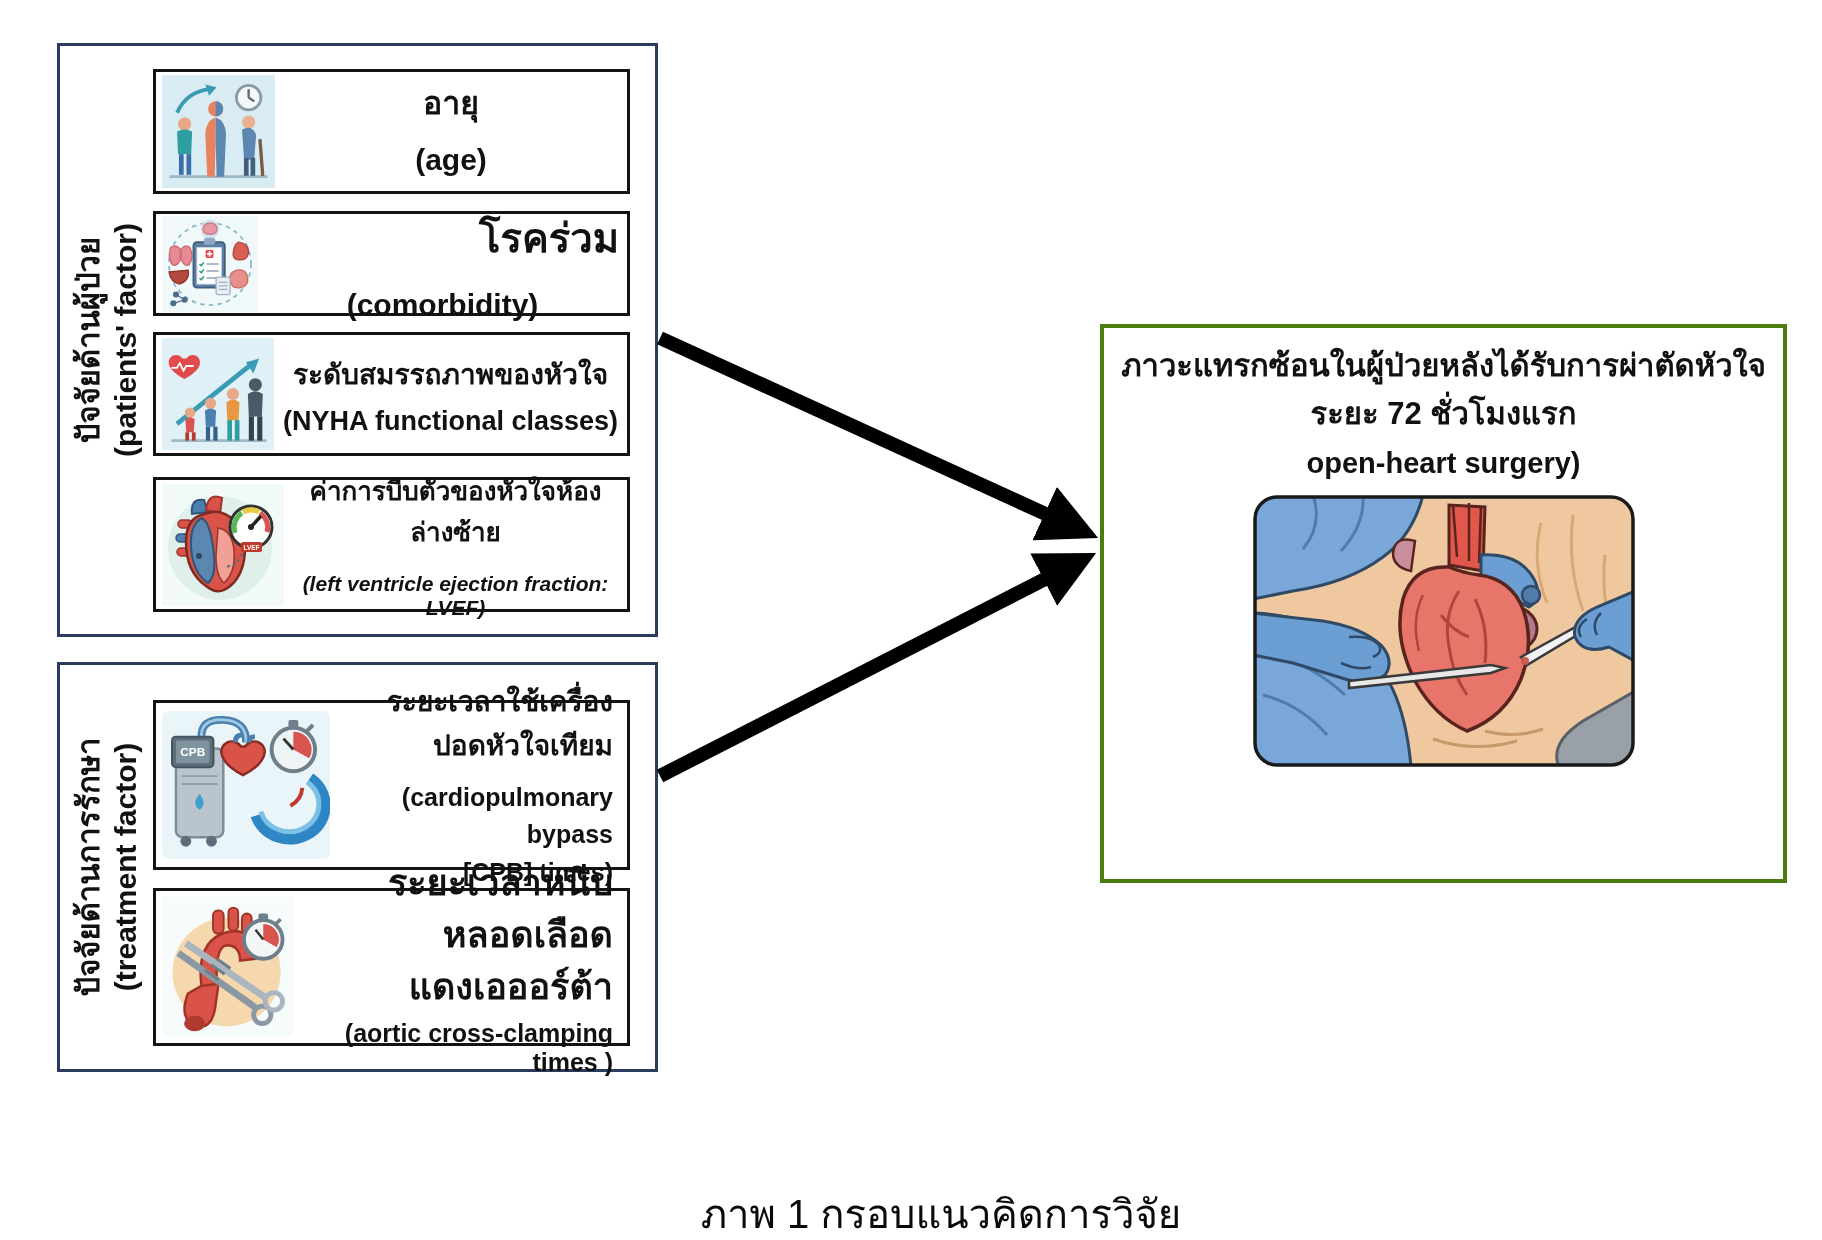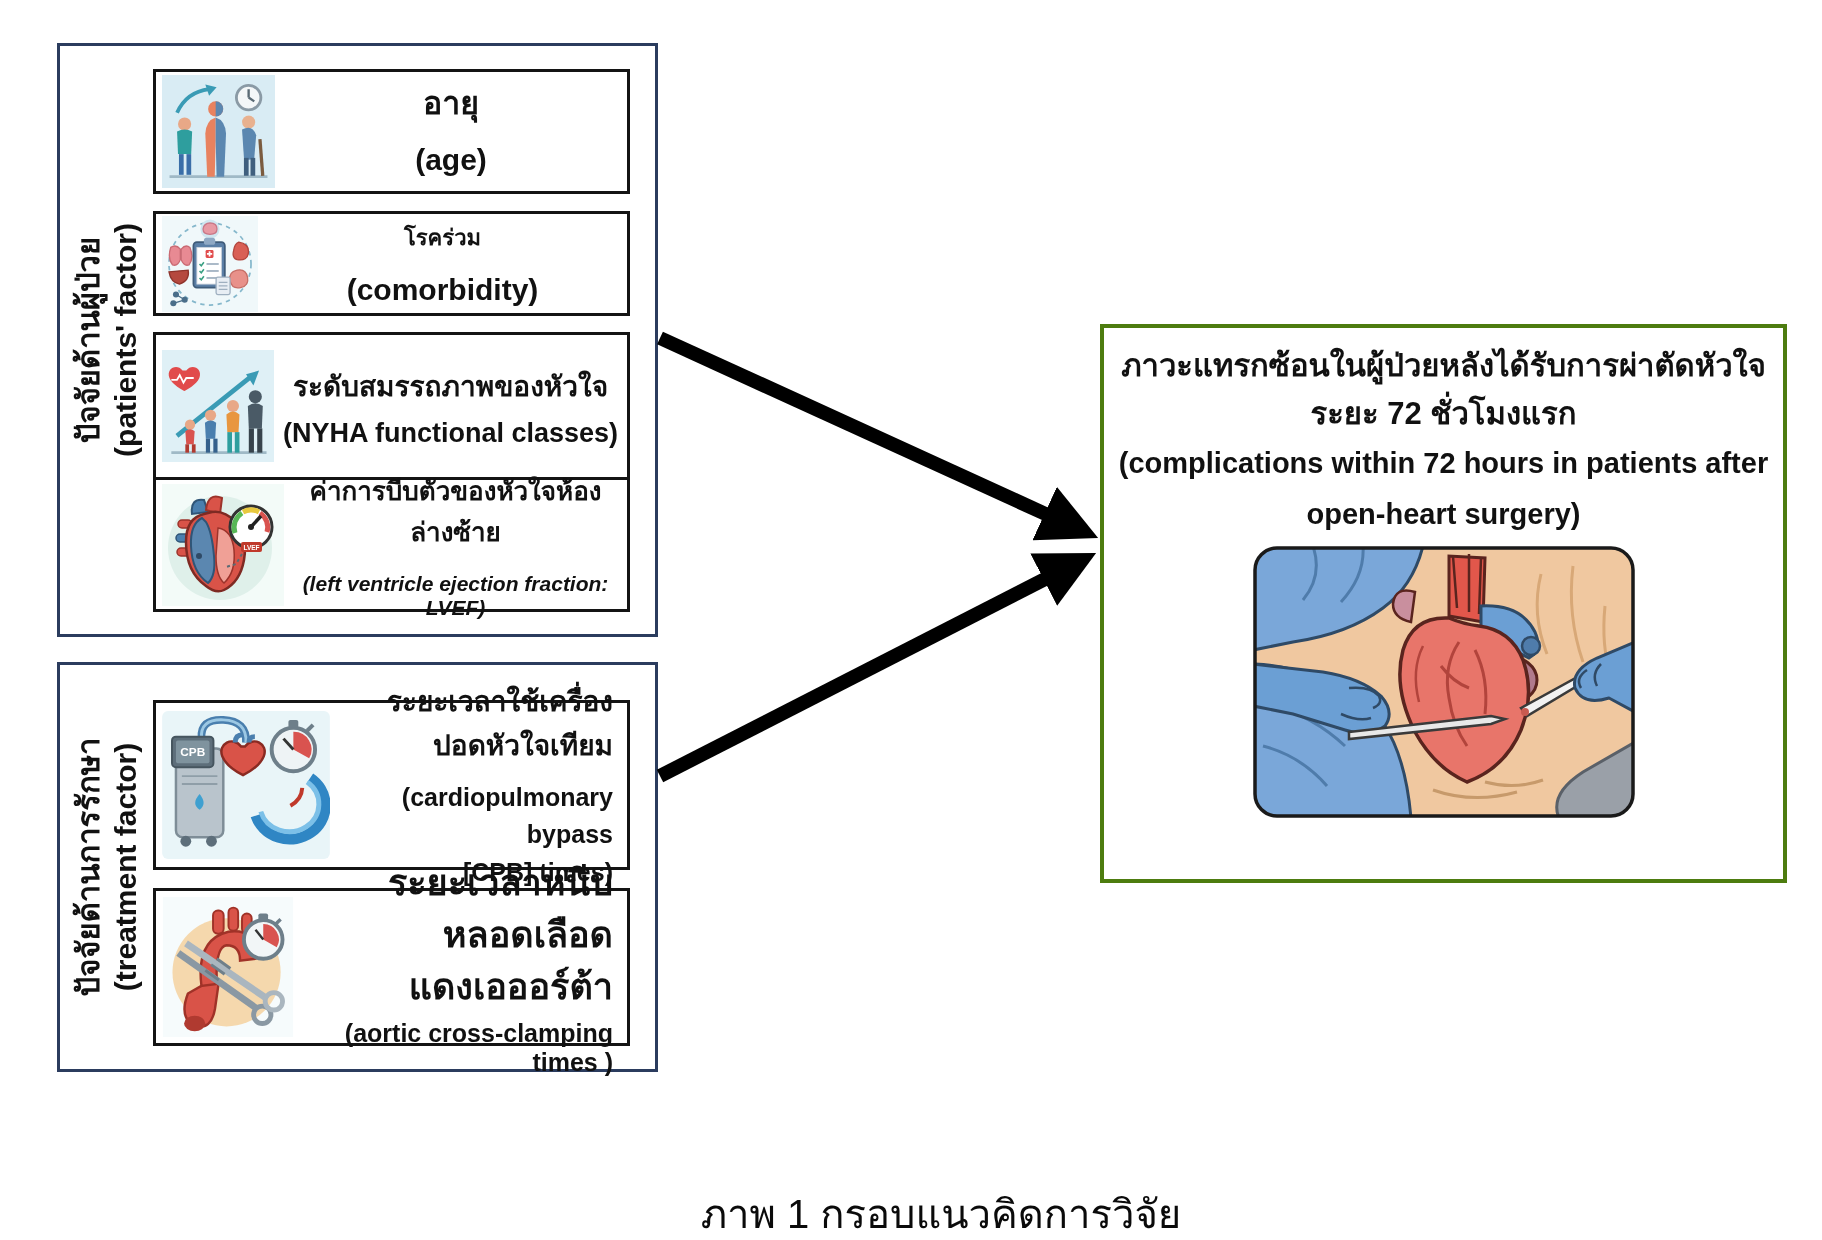--- a/index.html
+++ b/index.html
@@ -16,32 +16,32 @@
     white-space:nowrap;text-align:center;font-weight:700;line-height:1.22;
   }
   .rot-label .thai{font-size:31px;display:block;}
   .rot-label .eng{font-size:30px;display:block;}
   .inner-box{
     position:absolute;left:93px;width:477px;background:#fff;border:3px solid #141414;
     box-sizing:border-box;display:flex;align-items:center;
   }
   .ib-age{top:23px;height:125px;}
   .ib-com{top:165px;height:105px;}
-  .ib-nyha{top:286px;height:148px;}
+  .ib-nyha{top:286px;height:124px;}
   .ib-lvef{top:431px;height:135px;}
   .ib-cpb{top:35px;height:170px;}
   .ib-aortic{top:223px;height:158px;}
   .icon-cell{flex:0 0 auto;margin-left:6px;display:flex;align-items:center;justify-content:center;}
   .txt-cell{flex:1 1 auto;text-align:center;padding:2px 8px;}
   .txt-cell.right{text-align:right;padding-right:14px;}
   .t-thai{font-weight:700;}
   .t-eng{font-weight:600;}
   .ib-age .t-thai{font-size:32px;line-height:1.0;display:block;margin-bottom:24px;}
   .ib-age .t-eng{font-size:30px;display:block;}
-  .ib-com .t-thai{font-size:22px;display:block;margin-bottom:18px;}
+  .ib-com .t-thai{font-size:40px;display:block;margin-bottom:18px;text-align:right;}
   .ib-com .t-eng{font-size:30px;display:block;}
   .ib-nyha .t-thai{font-size:28px;display:block;margin-bottom:10px;}
   .ib-nyha .t-eng{font-size:27px;display:block;}
   .ib-lvef .t-thai{font-size:26px;display:block;margin-bottom:20px;font-family:Liberation Mono, monospace;}
   .ib-lvef .t-eng{font-size:21px;display:block;font-style:italic;}
   .ib-cpb .t-thai{font-size:28px;display:block;margin-bottom:12px;}
   .ib-cpb .t-eng{font-size:25px;display:block;line-height:1.5;}
   .ib-aortic .t-thai{font-size:36px;display:block;line-height:1.45;}
   .ib-aortic .t-eng{font-size:25px;display:block;margin-top:6px;}
   .outcome-box{
@@ -280,21 +280,20 @@
         <path d="M0,0 L10,5 L0,10 Z" fill="#000000"></path>
       </marker>
     </defs>
     <line x1="660" y1="338" x2="1050" y2="516" stroke="#000000" stroke-width="14" marker-end="url(#ah)"></line>
     <line x1="660" y1="776" x2="1049" y2="577" stroke="#000000" stroke-width="14" marker-end="url(#ah)"></line>
   </svg>
 
   <div class="outcome-box">
     <span class="o-thai first">ภาวะแทรกซ้อนในผู้ป่วยหลังได้รับการผ่าตัดหัวใจ</span>
     <span class="o-thai">ระยะ 72 ชั่วโมงแรก</span>
-    <span class="o-eng">(complications within 72 hours in patients after</span>
     <span class="o-eng">open-heart surgery)</span>
     <div class="illustration-wrap">
       <svg width="382" height="272" viewBox="0 0 382 272">
         <defs>
           <clipPath id="illclip">
               <rect x="2" y="2" width="378" height="268" rx="22"></rect>
             </clipPath>
         </defs>
         <g clip-path="url(#illclip)">
           <rect x="0" y="0" width="382" height="272" fill="#f0c8a0"></rect>

